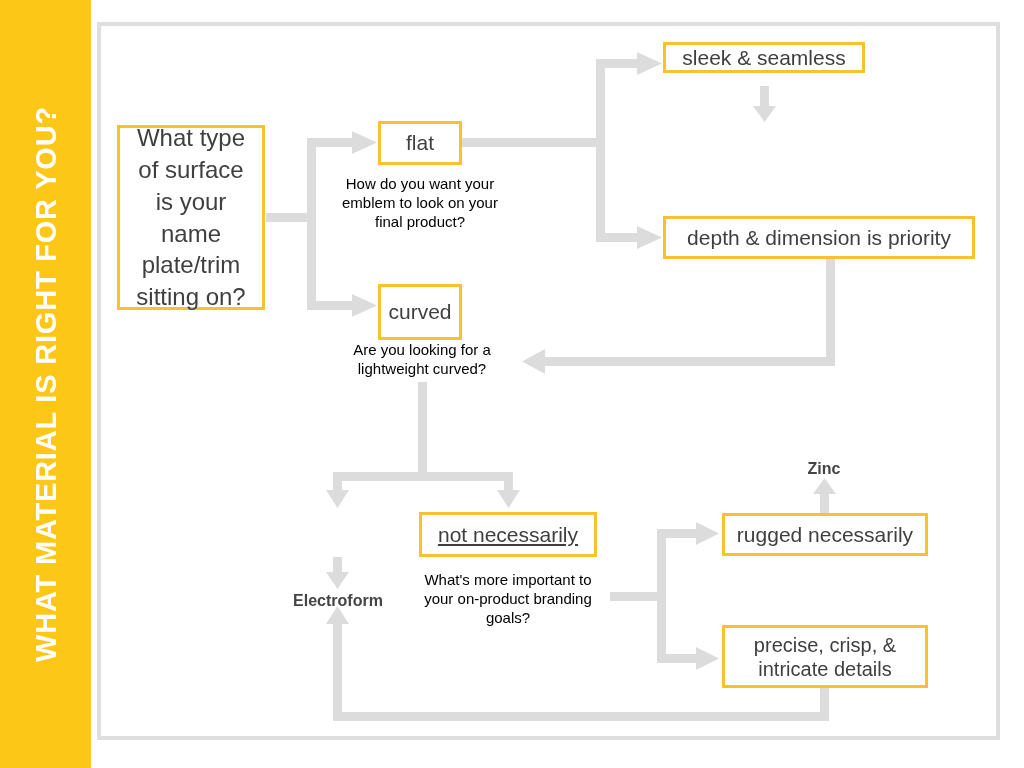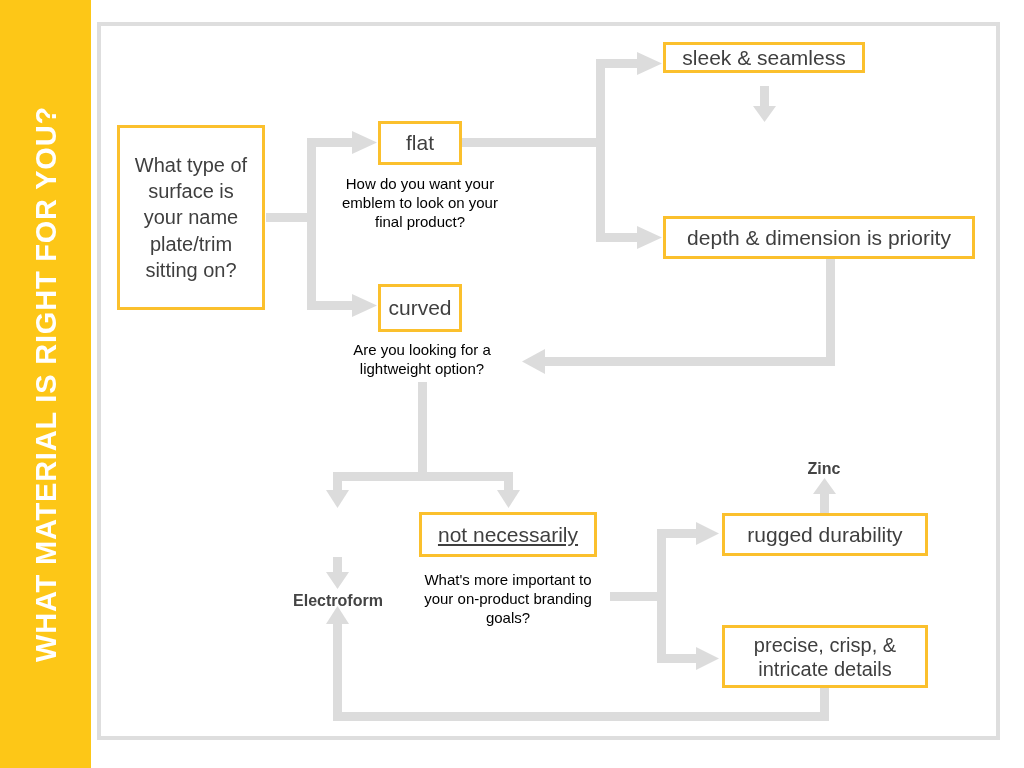--- a/index.html
+++ b/index.html
@@ -75,21 +75,21 @@
     justify-content: center;
     text-align: center;
     line-height: 1.2;
     font-family: "Liberation Sans", sans-serif;
   }
   .node.multiline {
     font-size: 20px;
     padding: 4px 24px;
   }
   #node-start {
-    font-size: 20px;
+    font-size: 24px;
     line-height: 1.32;
     padding: 6px 8px;
   }
 
   
   .caption {
     position: absolute;
     color: #000000;
     font-size: 15px;
     line-height: 1.28;
@@ -174,35 +174,35 @@
       <polygon points="326,624 349,624 337.5,606"></polygon>
     </g>
   </svg>
 
   <div class="node" id="node-start" style="left:117px; top:125px; width:148px; height:185px;">What type of surface is your name plate/trim sitting on?</div>
 
   <div class="node" style="left:378px; top:121px; width:84px; height:44px;">flat</div>
 
   <div class="caption" style="left:330px; top:174px; width:180px;">How do you want your emblem to look on your final product?</div>
 
-  <div class="node" style="left:378px; top:284px; width:84px; height:48px;">curved</div>
-
-  <div class="caption" style="left:334px; top:340px; width:176px;">Are you looking for a lightweight option?</div>
+  <div class="node" style="left:378px; top:284px; width:84px; height:56px;">curved</div>
+
+  <div class="caption" style="left:334px; top:340px; width:176px;">Are you looking for a lightweight curved?</div>
 
   <div class="node" style="left:663px; top:42px; width:202px; height:31px;">sleek &amp; seamless</div>
 
 
   <div class="node" style="left:663px; top:216px; width:312px; height:43px;">depth &amp; dimension is priority</div>
 
 
   <div class="outcome" style="left:277px; top:592px; width:122px;">Electroform</div>
 
   <div class="node" style="left:419px; top:512px; width:178px; height:45px;text-decoration:underline;">not necessarily</div>
 
   <div class="caption" style="left:408px; top:570px; width:200px;">What's more important to your on-product branding goals?</div>
 
-  <div class="node" style="left:722px; top:513px; width:206px; height:43px;">rugged durability</div>
+  <div class="node" style="left:722px; top:513px; width:206px; height:43px;">rugged necessarily</div>
 
   <div class="outcome" style="left:764px; top:460px; width:120px;">Zinc</div>
 
   <div class="node multiline" style="left:722px; top:625px; width:206px; height:63px;">precise, crisp, &amp; intricate details</div>
 
 </div>
 
 </body></html>

